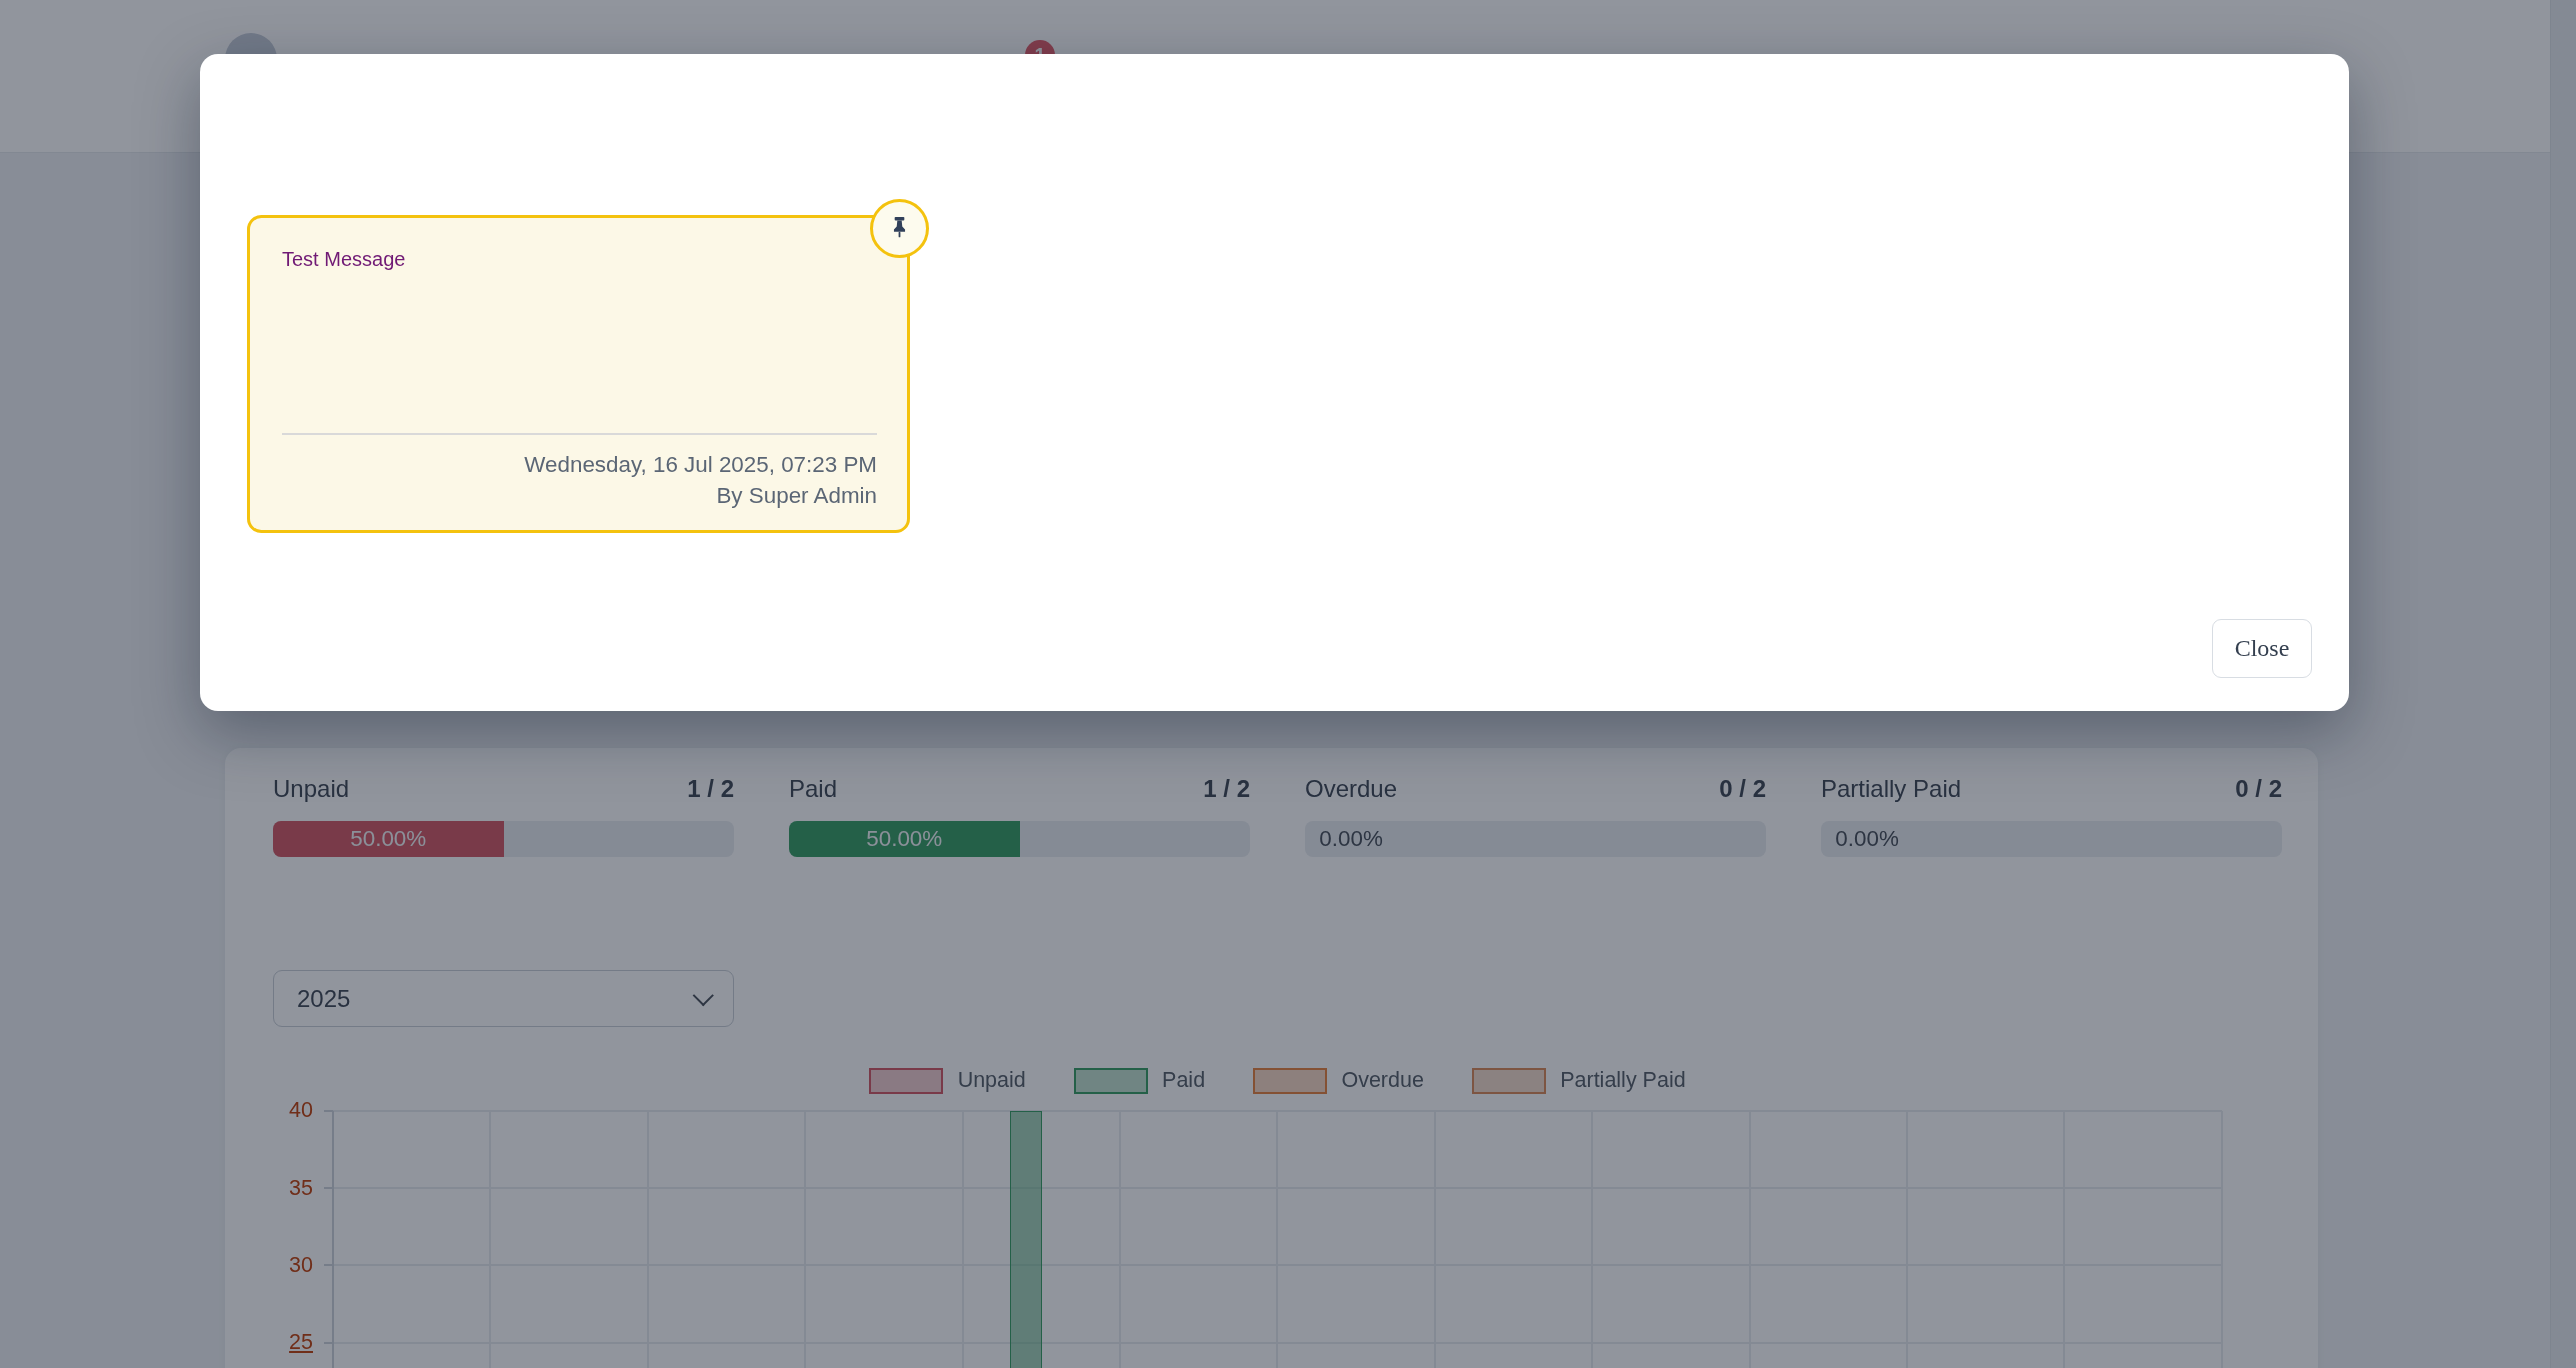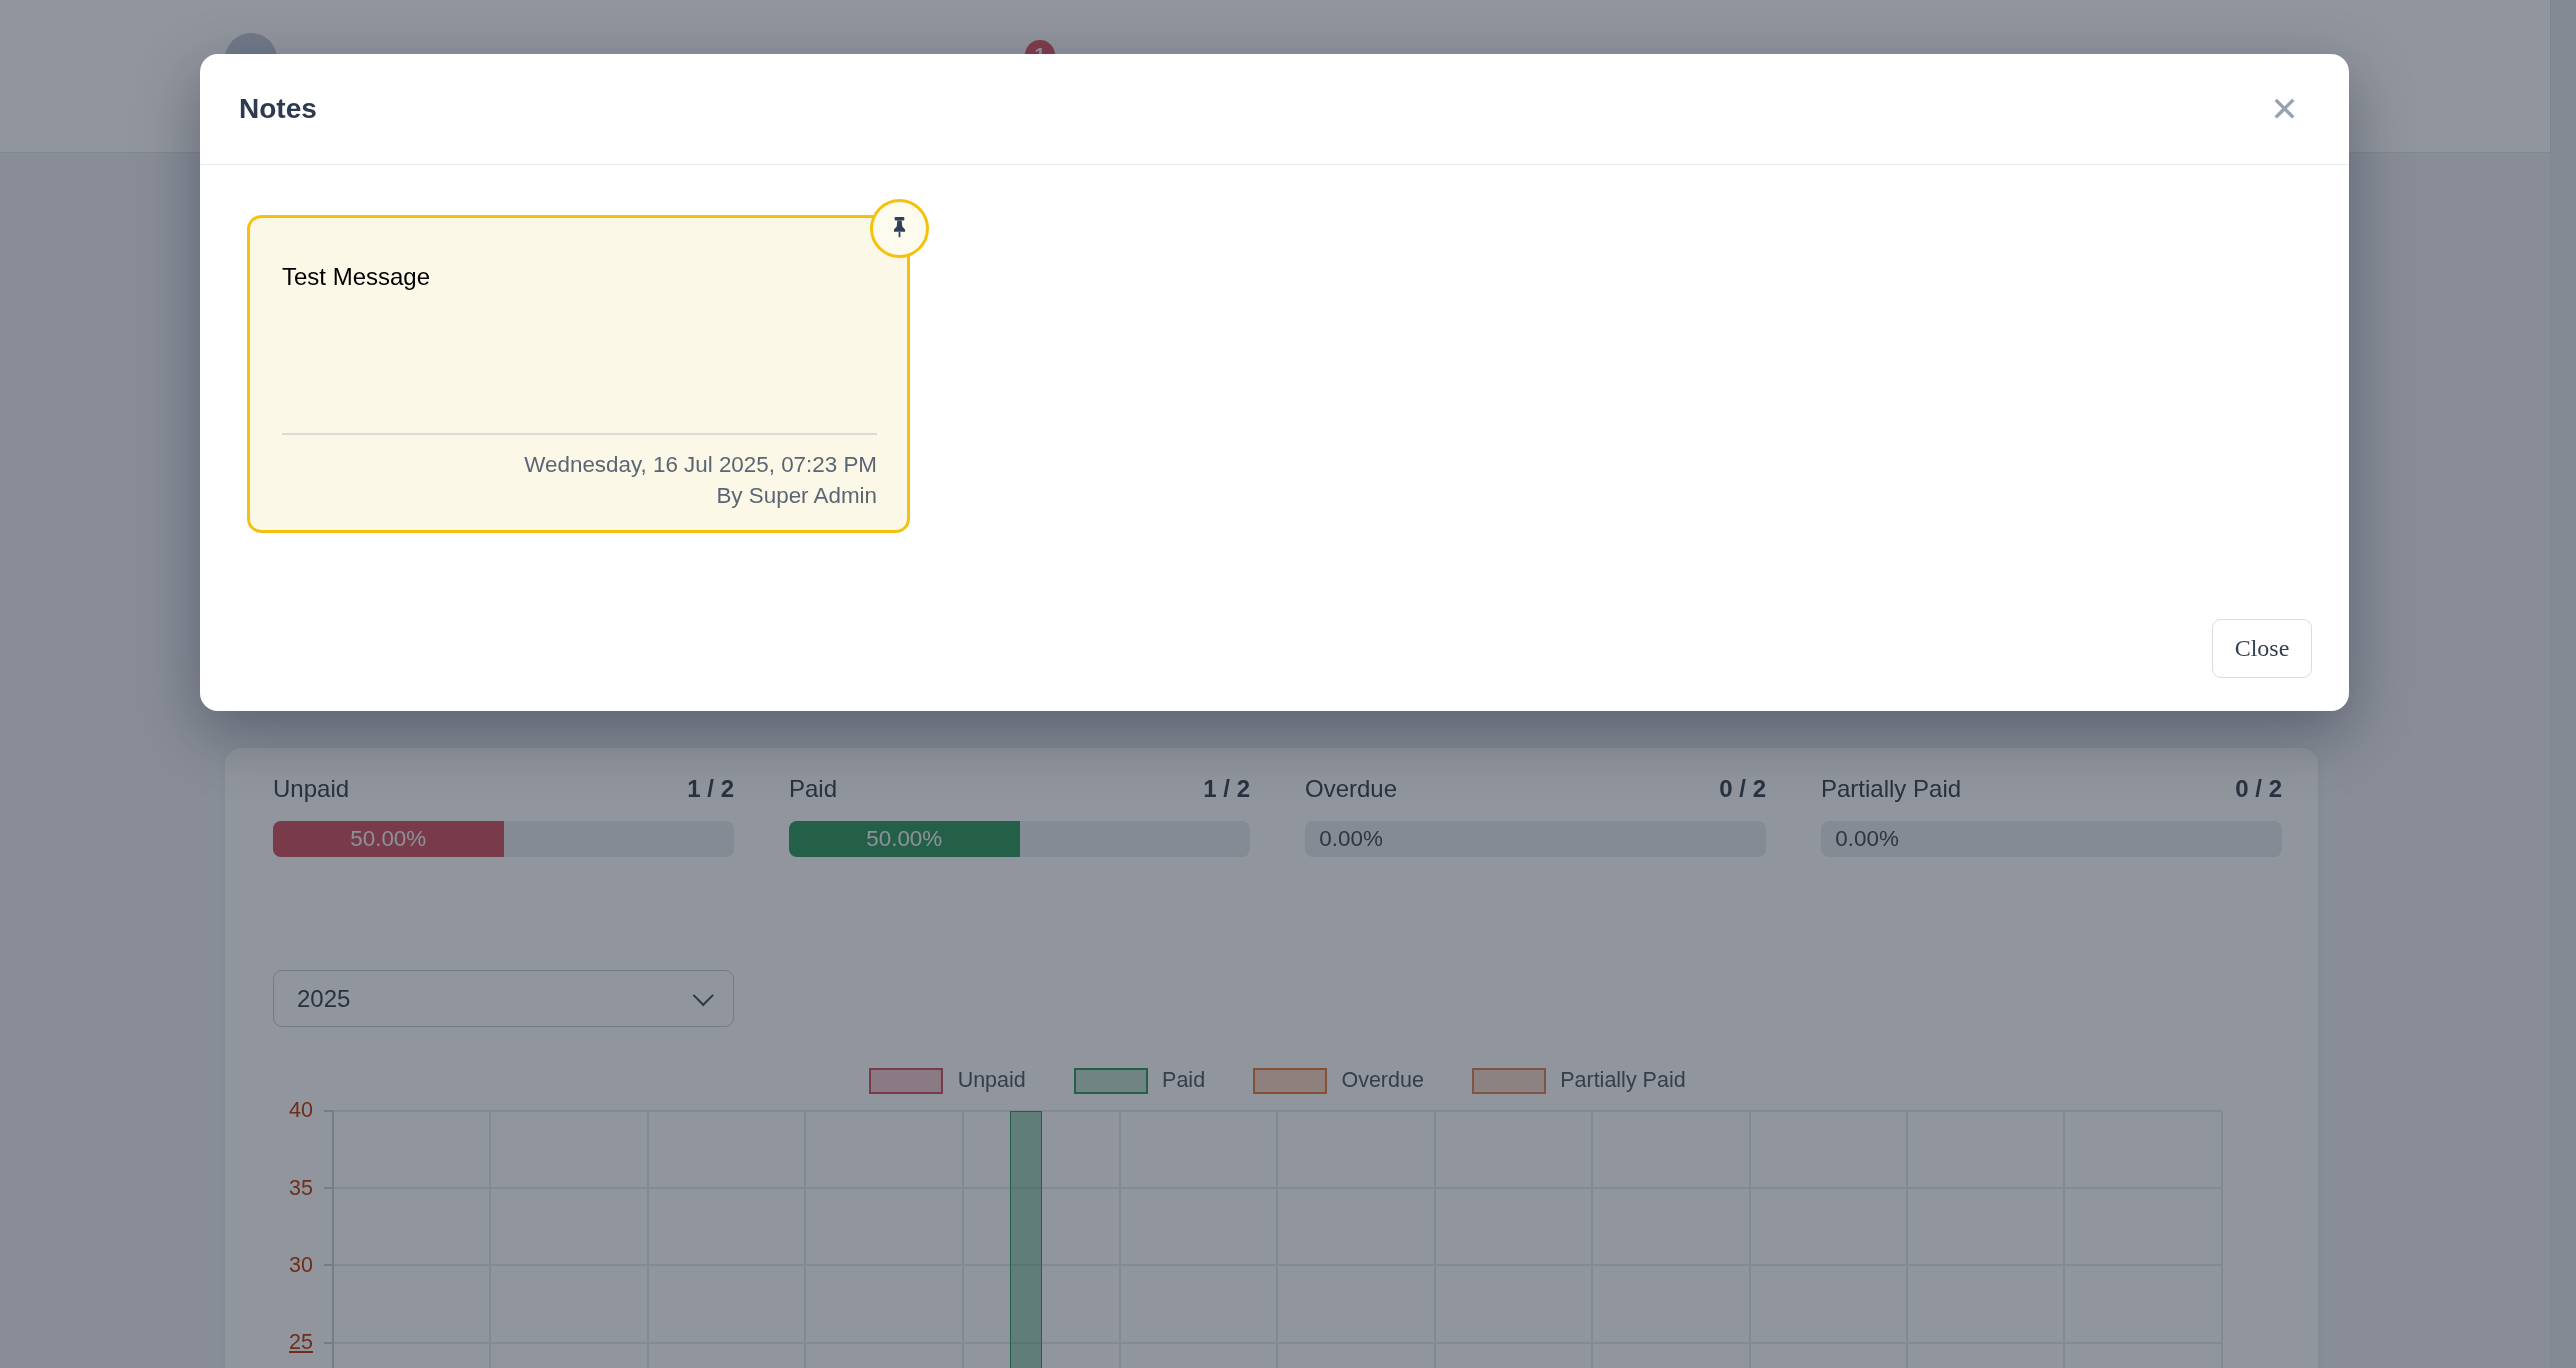--- a/index.html
+++ b/index.html
@@ -53,21 +53,21 @@
   .modal{position:absolute;left:200px;top:54px;width:2149px;height:657px;background:#fff;border-radius:18px;z-index:20;
     box-shadow:0 21.5px 63px rgba(10,20,40,.35)}
   .modal-header{height:111px;border-bottom:1.8px solid #e9ecef;display:flex;align-items:center;justify-content:space-between;
     padding:0 43px 0 39px;box-sizing:border-box}
   .modal-title{font-size:28px;font-weight:700;color:#2e3a4e}
   .x-btn{font-size:34px;color:#98a2ae;line-height:1;cursor:pointer;background:none;border:none;padding:3.6px 7.2px;
     font-family:"Liberation Sans","DejaVu Sans",sans-serif}
 
   .note{position:absolute;left:47px;top:161px;width:663px;height:318px;background:#fcf8e7;
     border:3.6px solid #f4c20e;border-radius:14.3px;box-sizing:border-box}
-  .note-msg{position:absolute;left:32px;top:45px;font-size:24px;color:#000000}
+  .note-msg{position:absolute;left:32px;top:30px;font-size:20px;color:#701a75}
   .note-div{position:absolute;left:32px;right:30px;top:215px;height:1.8px;background:#d9d9d9}
   .note-date{position:absolute;right:30px;top:231px;text-align:right;font-size:22.4px;color:#5b6675;line-height:31px}
   .pin-btn{position:absolute;left:620px;top:-19px;width:59px;height:59px;border-radius:50%;background:#fdfbee;
     border:3.6px solid #f4c20e;box-sizing:border-box;display:flex;align-items:center;justify-content:center;cursor:pointer}
   .pin-btn svg{width:29px;height:29px;fill:#31405a}
 
   .close-btn{position:absolute;left:2012px;top:565px;width:100px;height:59px;background:#fff;border:1.8px solid #d8dde3;
     border-radius:9px;font-size:24px;color:#343f4f;display:flex;align-items:center;justify-content:center;cursor:pointer;
     font-family:Liberation Serif, serif}
 </style>
@@ -172,24 +172,20 @@
           <span class="swatch" style="border-color: rgb(219, 138, 87); background: rgba(219, 138, 87, 0.3);"></span>
           <span>Partially Paid</span>
         </div>
       </div>
     </div>
 </div>
 
 <div class="backdrop"></div>
 
 <div class="modal">
-  <div class="modal-header">
-    <span class="modal-title">Notes</span>
-    <button class="x-btn">✕</button>
-  </div>
 
   <div class="note">
     <div class="note-msg">Test Message</div>
     <div class="note-div"></div>
     <div class="note-date">
       <div>Wednesday, 16 Jul 2025, 07:23 PM</div>
       <div>By Super Admin</div>
     </div>
     <div class="pin-btn">
       <svg viewBox="0 0 24 24">

